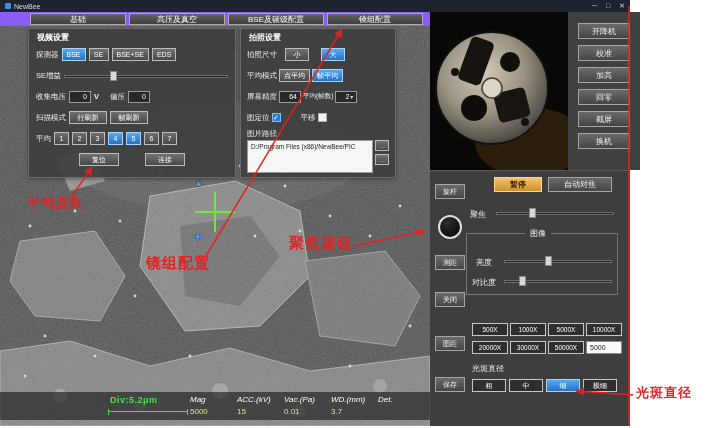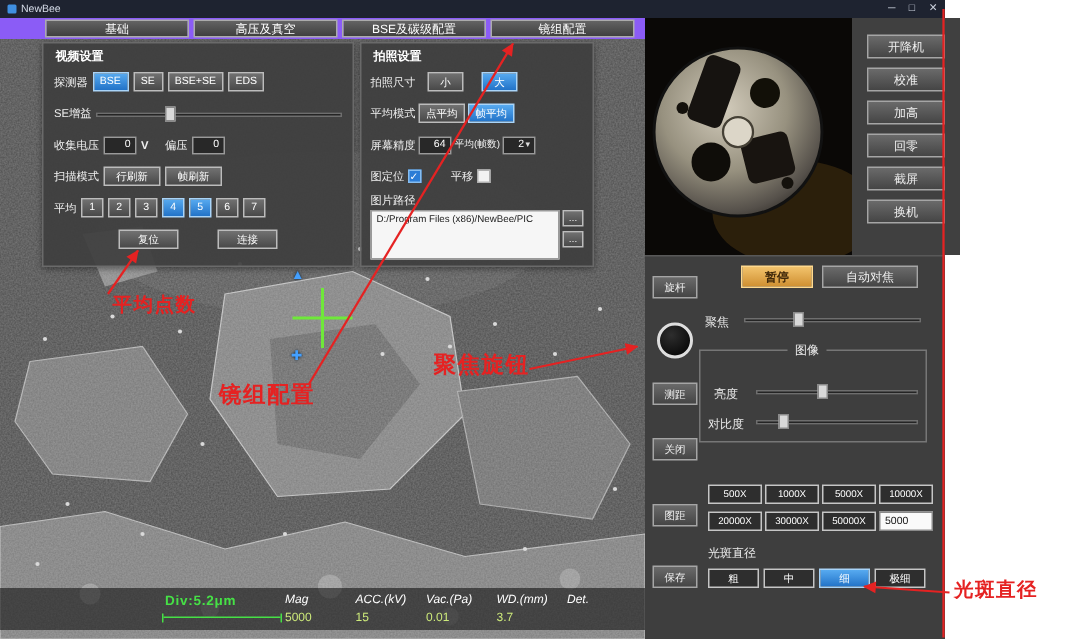--- a/index.html
+++ b/index.html
@@ -342,17 +342,17 @@
         <path d="M0.5,0.5 L7,3.5 L0.5,6.5 Z" fill="#e52222"></path>
       </marker>
     </defs>
     <line x1="72" y1="196" x2="92" y2="167" stroke="#e52222" stroke-width="1.5" marker-end="url(#arrow)"></line>
     <line x1="206" y1="256" x2="342" y2="29" stroke="#e52222" stroke-width="1.5" marker-end="url(#arrow)"></line>
     <line x1="353" y1="246" x2="425" y2="231" stroke="#e52222" stroke-width="1.5" marker-end="url(#arrow)"></line>
     <line x1="633" y1="395" x2="576" y2="391" stroke="#e52222" stroke-width="1.5" marker-end="url(#arrow)"></line>
     <line x1="629" y1="6" x2="629" y2="425" stroke="#e52222" stroke-width="1.5"></line>
   </svg>
 
-  <div class="ann" style="left:27px;top:194px;font-size:13px;margin-left:48px;">平均点数</div>
+  <div class="ann" style="left:27px;top:194px;font-size:13px;">平均点数</div>
   <div class="ann" style="left:146px;top:254px;font-size:15px;">镜组配置</div>
   <div class="ann" style="left:289px;top:234px;font-size:15px;">聚焦旋钮</div>
   <div class="ann" style="left:636px;top:384px;font-size:13px;">光斑直径</div>
 </div>
 
 </body></html>

